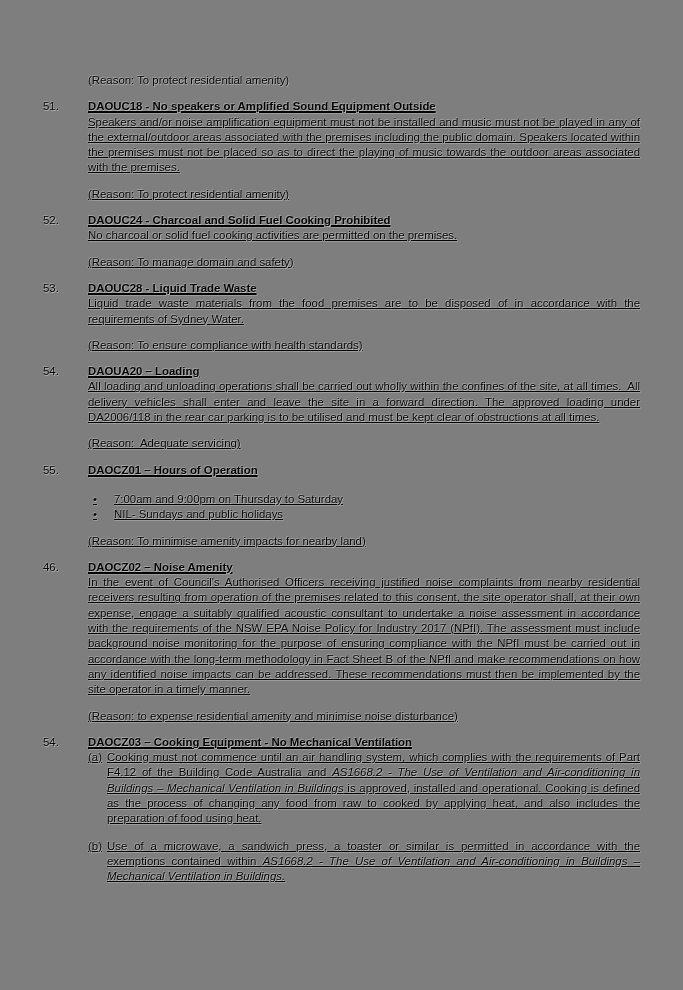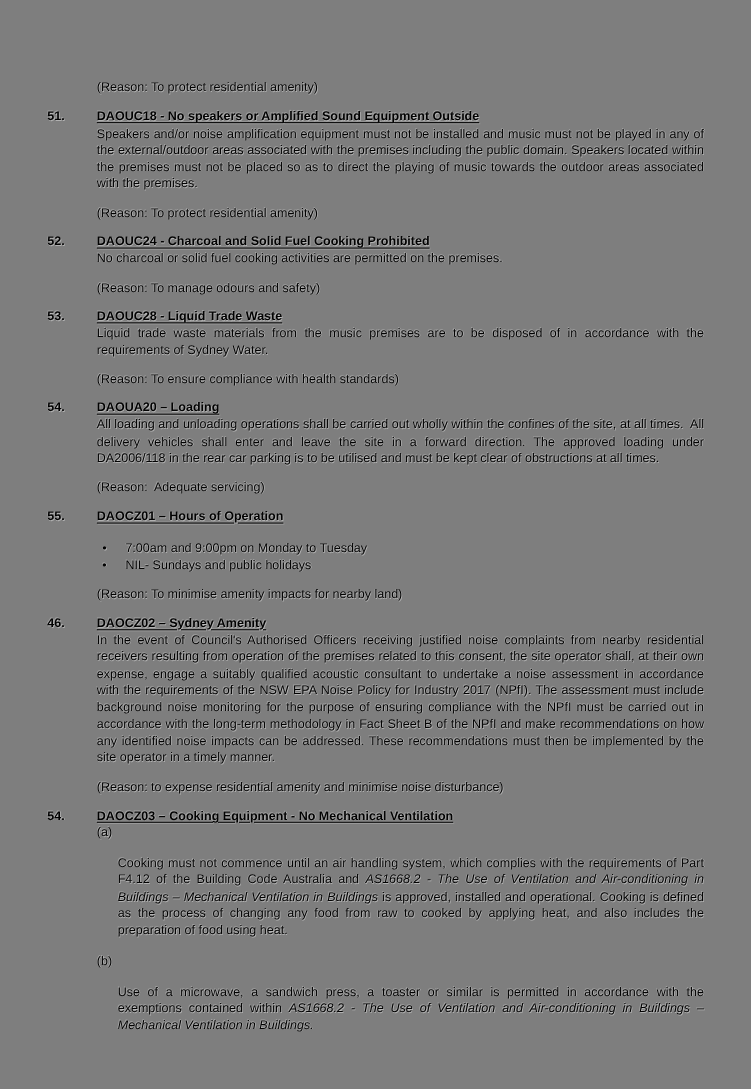--- a/index.html
+++ b/index.html
@@ -16,33 +16,33 @@
   }
   .doc {
     position: absolute;
     top: 62px;
     left: 43px;
     width: 597px;
   }
   .orphan { margin-left: 45px; }
   .item { margin-top: 11px; }
   .row { display: flex; }
-  .num { flex: 0 0 45px; font-weight: bold; }
-  .content { flex: 1; min-width: 0; }
+  .num { flex: 0 0 45px; font-weight: normal; }
+  .content { flex: 1; min-width: 0; text-decoration: underline; }
   .heading { font-weight: bold; text-decoration: underline; text-underline-offset: 2px; }
   .para { text-align: justify; }
   .reason { margin-top: 11px; }
   .bullets { margin-top: 14px; }
   .bullet-row { display: flex; }
   .b-marker { flex: 0 0 21px; margin-left: 5px; }
   .b-text { flex: 1; min-width: 0; }
   .letter-row { display: flex; text-align: justify; }
   .letter-row.gap { margin-top: 12px; }
   .l-marker { flex: 0 0 19px; }
-  .l-text { flex: 1; min-width: 0; margin-top: 28px; }
+  .l-text { flex: 1; min-width: 0; }
   i { font-style: italic; }
 </style>
 </head>
 <body style="background: rgb(126, 126, 126); color: rgb(2, 2, 2);">
 
 <div class="doc">
   <div class="orphan reason">(Reason: To protect residential amenity)</div>
   <div id="items">
       <div class="item">
         <div class="row">
@@ -53,30 +53,30 @@
             <div class="reason">(Reason: To protect residential amenity)</div>
           </div>
         </div>
       </div>
       <div class="item">
         <div class="row">
           <div class="num">52.</div>
           <div class="content">
             <div class="heading">DAOUC24 - Charcoal and Solid Fuel Cooking Prohibited</div>
             <div class="para">No charcoal or solid fuel cooking activities are permitted on the premises.</div>
-            <div class="reason">(Reason: To manage odours and safety)</div>
+            <div class="reason">(Reason: To manage domain and safety)</div>
           </div>
         </div>
       </div>
       <div class="item">
         <div class="row">
           <div class="num">53.</div>
           <div class="content">
             <div class="heading">DAOUC28 - Liquid Trade Waste</div>
-            <div class="para">Liquid trade waste materials from the music premises are to be disposed of in accordance with the requirements of Sydney Water.</div>
+            <div class="para">Liquid trade waste materials from the food premises are to be disposed of in accordance with the requirements of Sydney Water.</div>
             <div class="reason">(Reason: To ensure compliance with health standards)</div>
           </div>
         </div>
       </div>
       <div class="item">
         <div class="row">
           <div class="num">54.</div>
           <div class="content">
             <div class="heading">DAOUA20 – Loading</div>
             <div class="para">All loading and unloading operations shall be carried out wholly within the confines of the site, at all times.&nbsp; All delivery vehicles shall enter and leave the site in a forward direction. The approved loading under DA2006/118 in the rear car parking is to be utilised and must be kept clear of obstructions at all times.</div>
@@ -85,36 +85,36 @@
         </div>
       </div>
       <div class="item">
         <div class="row">
           <div class="num">55.</div>
           <div class="content">
             <div class="heading">DAOCZ01 – Hours of Operation</div>
             <div class="bullets">
               <div class="bullet-row">
                 <span class="b-marker">•</span>
-                <span class="b-text">7:00am and 9:00pm on Monday to Tuesday</span>
+                <span class="b-text">7:00am and 9:00pm on Thursday to Saturday</span>
               </div>
               <div class="bullet-row">
                 <span class="b-marker">•</span>
                 <span class="b-text">NIL- Sundays and public holidays</span>
               </div>
             </div>
             <div class="reason">(Reason: To minimise amenity impacts for nearby land)</div>
           </div>
         </div>
       </div>
       <div class="item">
         <div class="row">
           <div class="num">46.</div>
           <div class="content">
-            <div class="heading">DAOCZ02 – Sydney Amenity</div>
+            <div class="heading">DAOCZ02 – Noise Amenity</div>
             <div class="para">In the event of Council's Authorised Officers receiving justified noise complaints from nearby residential receivers resulting from operation of the premises related to this consent, the site operator shall, at their own expense, engage a suitably qualified acoustic consultant to undertake a noise assessment in accordance with the requirements of the NSW EPA Noise Policy for Industry 2017 (NPfI). The assessment must include background noise monitoring for the purpose of ensuring compliance with the NPfI must be carried out in accordance with the long-term methodology in Fact Sheet B of the NPfI and make recommendations on how any identified noise impacts can be addressed. These recommendations must then be implemented by the site operator in a timely manner.</div>
             <div class="reason">(Reason: to expense residential amenity and minimise noise disturbance)</div>
           </div>
         </div>
       </div>
       <div class="item">
         <div class="row">
           <div class="num">54.</div>
           <div class="content">
             <div class="heading">DAOCZ03 – Cooking Equipment - No Mechanical Ventilation</div>

